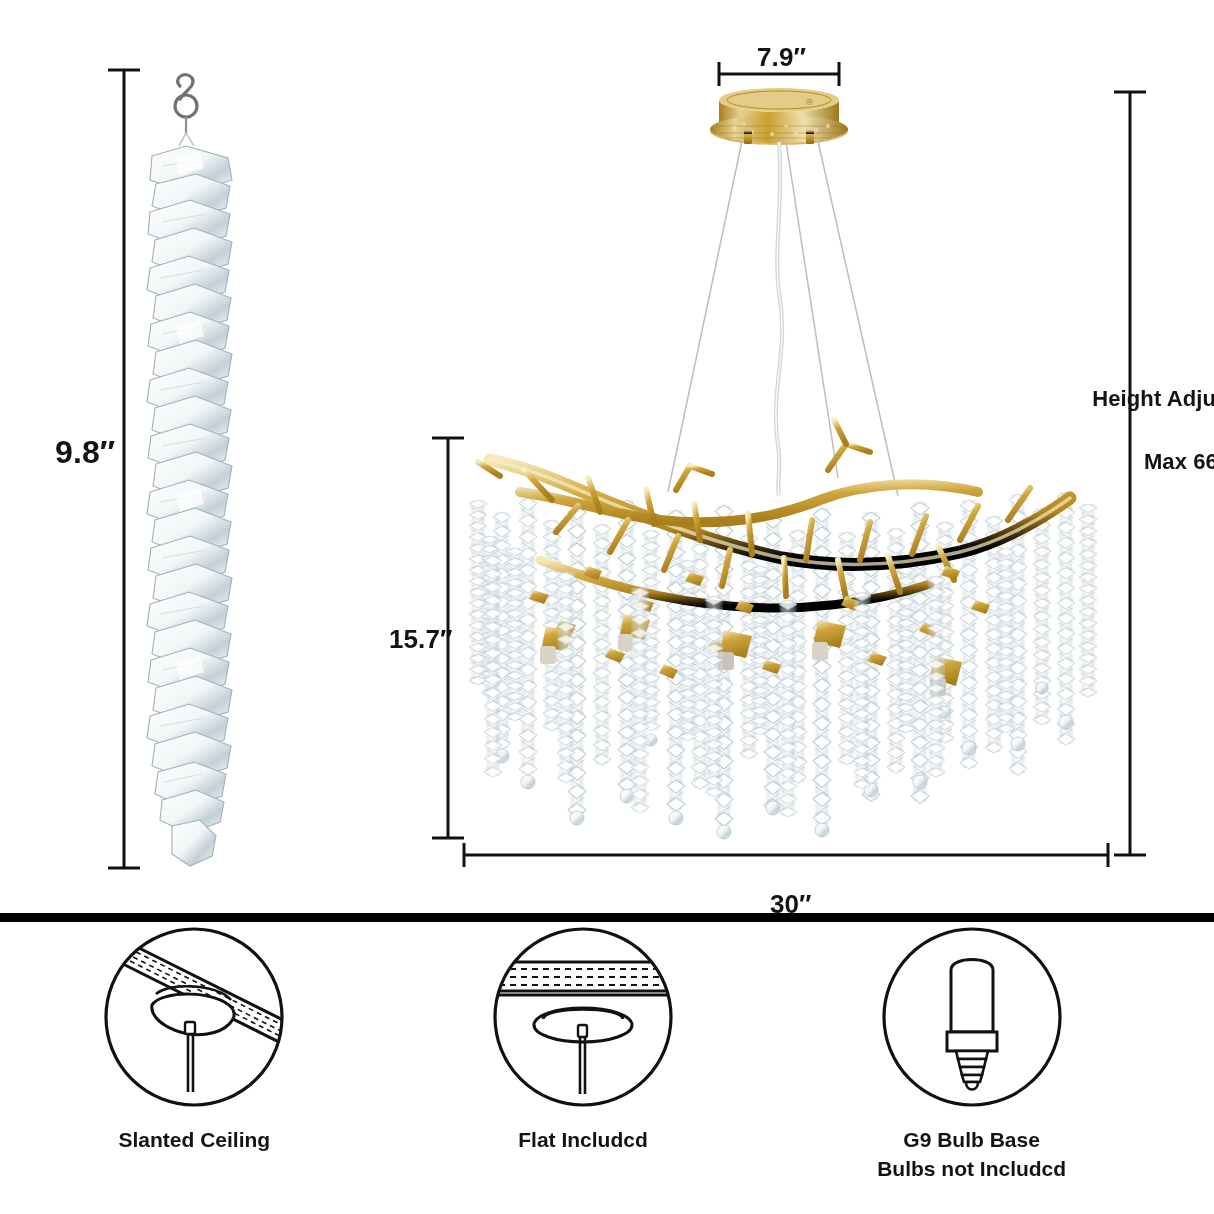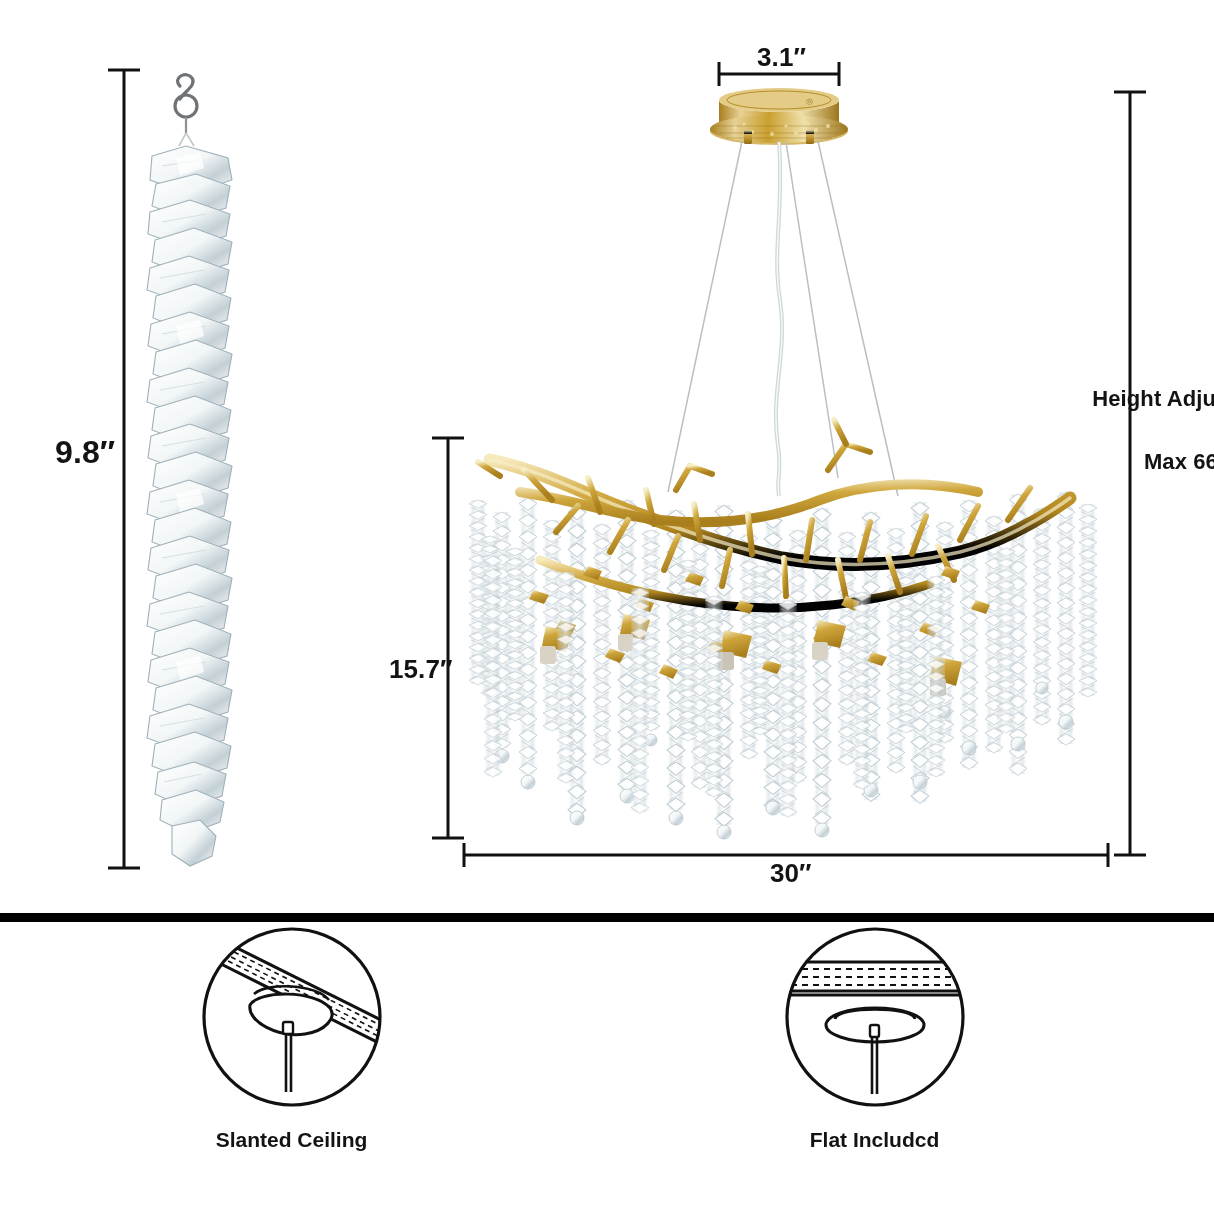--- a/index.html
+++ b/index.html
@@ -449,25 +449,25 @@
       <g stroke="#111111" stroke-width="3" fill="none">
         <path d="M464 855 L1108 855"></path>
         <path d="M464 843 L464 867"></path>
         <path d="M1108 843 L1108 867"></path>
       </g>
     </svg>
 
     
     <div class="dimtext" style="left:55px; top:434px; font-size:32px;">9.8″</div>
 
-    <div class="dimtext" style="left:757px; top:42px; font-size:26px;">3.1″</div>
-
-    <div class="dimtext" style="left:389px; top:624px; font-size:26px;margin-top:30px;">15.7″</div>
-
-    <div class="dimtext" style="left:770px; top:858px; font-size:26px;text-align:right;">30″</div>
+    <div class="dimtext" style="left:757px; top:42px; font-size:26px;">7.9″</div>
+
+    <div class="dimtext" style="left:389px; top:624px; font-size:26px;">15.7″</div>
+
+    <div class="dimtext" style="left:770px; top:889px; font-size:26px;text-align:right;">30″</div>
 
     <div class="dimtext" style="left:1055px; top:352px; font-size:22px; line-height:1.42; text-align:center; font-weight:600;">
       <span>Height Adjustable</span><br>
       <span>Max 66″</span>
     </div>
   </div>
 
   <div class="divider"></div>
 
   <div class="features">
@@ -524,15 +524,36 @@
           <path d="M55 97 C58 84 132 84 135 97" fill="#ffffff" stroke-width="2.8"></path>
         </g>
         <rect x="90" y="103" width="9" height="12" rx="2" fill="#ffffff" stroke="#111111" stroke-width="2.4"></rect>
         <path d="M92 115 L92 172 M97 115 L97 172" stroke="#111111" stroke-width="2.6" fill="none"></path>
       </svg>
       <div class="feature-caption">
         <span>Flat Includcd</span>
       </div>
     </div>
 
+    <div class="feature">
+      <svg class="feature-icon" viewBox="0 0 190 190">
+        <circle cx="95" cy="95" r="88" fill="#ffffff" stroke="#111111" stroke-width="3.2"></circle>
+
+        <path d="M74 48 C74 34 116 34 116 48 L116 110 L74 110 Z" fill="#ffffff" stroke="#111111" stroke-width="3" stroke-linejoin="round"></path>
+
+        <rect x="70" y="110" width="50" height="19" fill="#ffffff" stroke="#111111" stroke-width="3"></rect>
+
+        <g fill="#ffffff" stroke="#111111" stroke-width="2.6">
+          <path d="M79 129 L111 129 L109 137 L81 137 Z"></path>
+          <path d="M81 137 L109 137 L107 145 L83 145 Z"></path>
+          <path d="M83 145 L107 145 L105 153 L85 153 Z"></path>
+          <path d="M85 153 L105 153 L103 160 L87 160 Z"></path>
+        </g>
+        <path d="M89 160 C89 170 101 170 101 160 Z" fill="#ffffff" stroke="#111111" stroke-width="2.6"></path>
+      </svg>
+      <div class="feature-caption">
+        <span>G9 Bulb Base</span>
+        <span>Bulbs not Includcd</span>
+      </div>
+    </div>
 
   </div>
 </div>
 
 </body></html>

